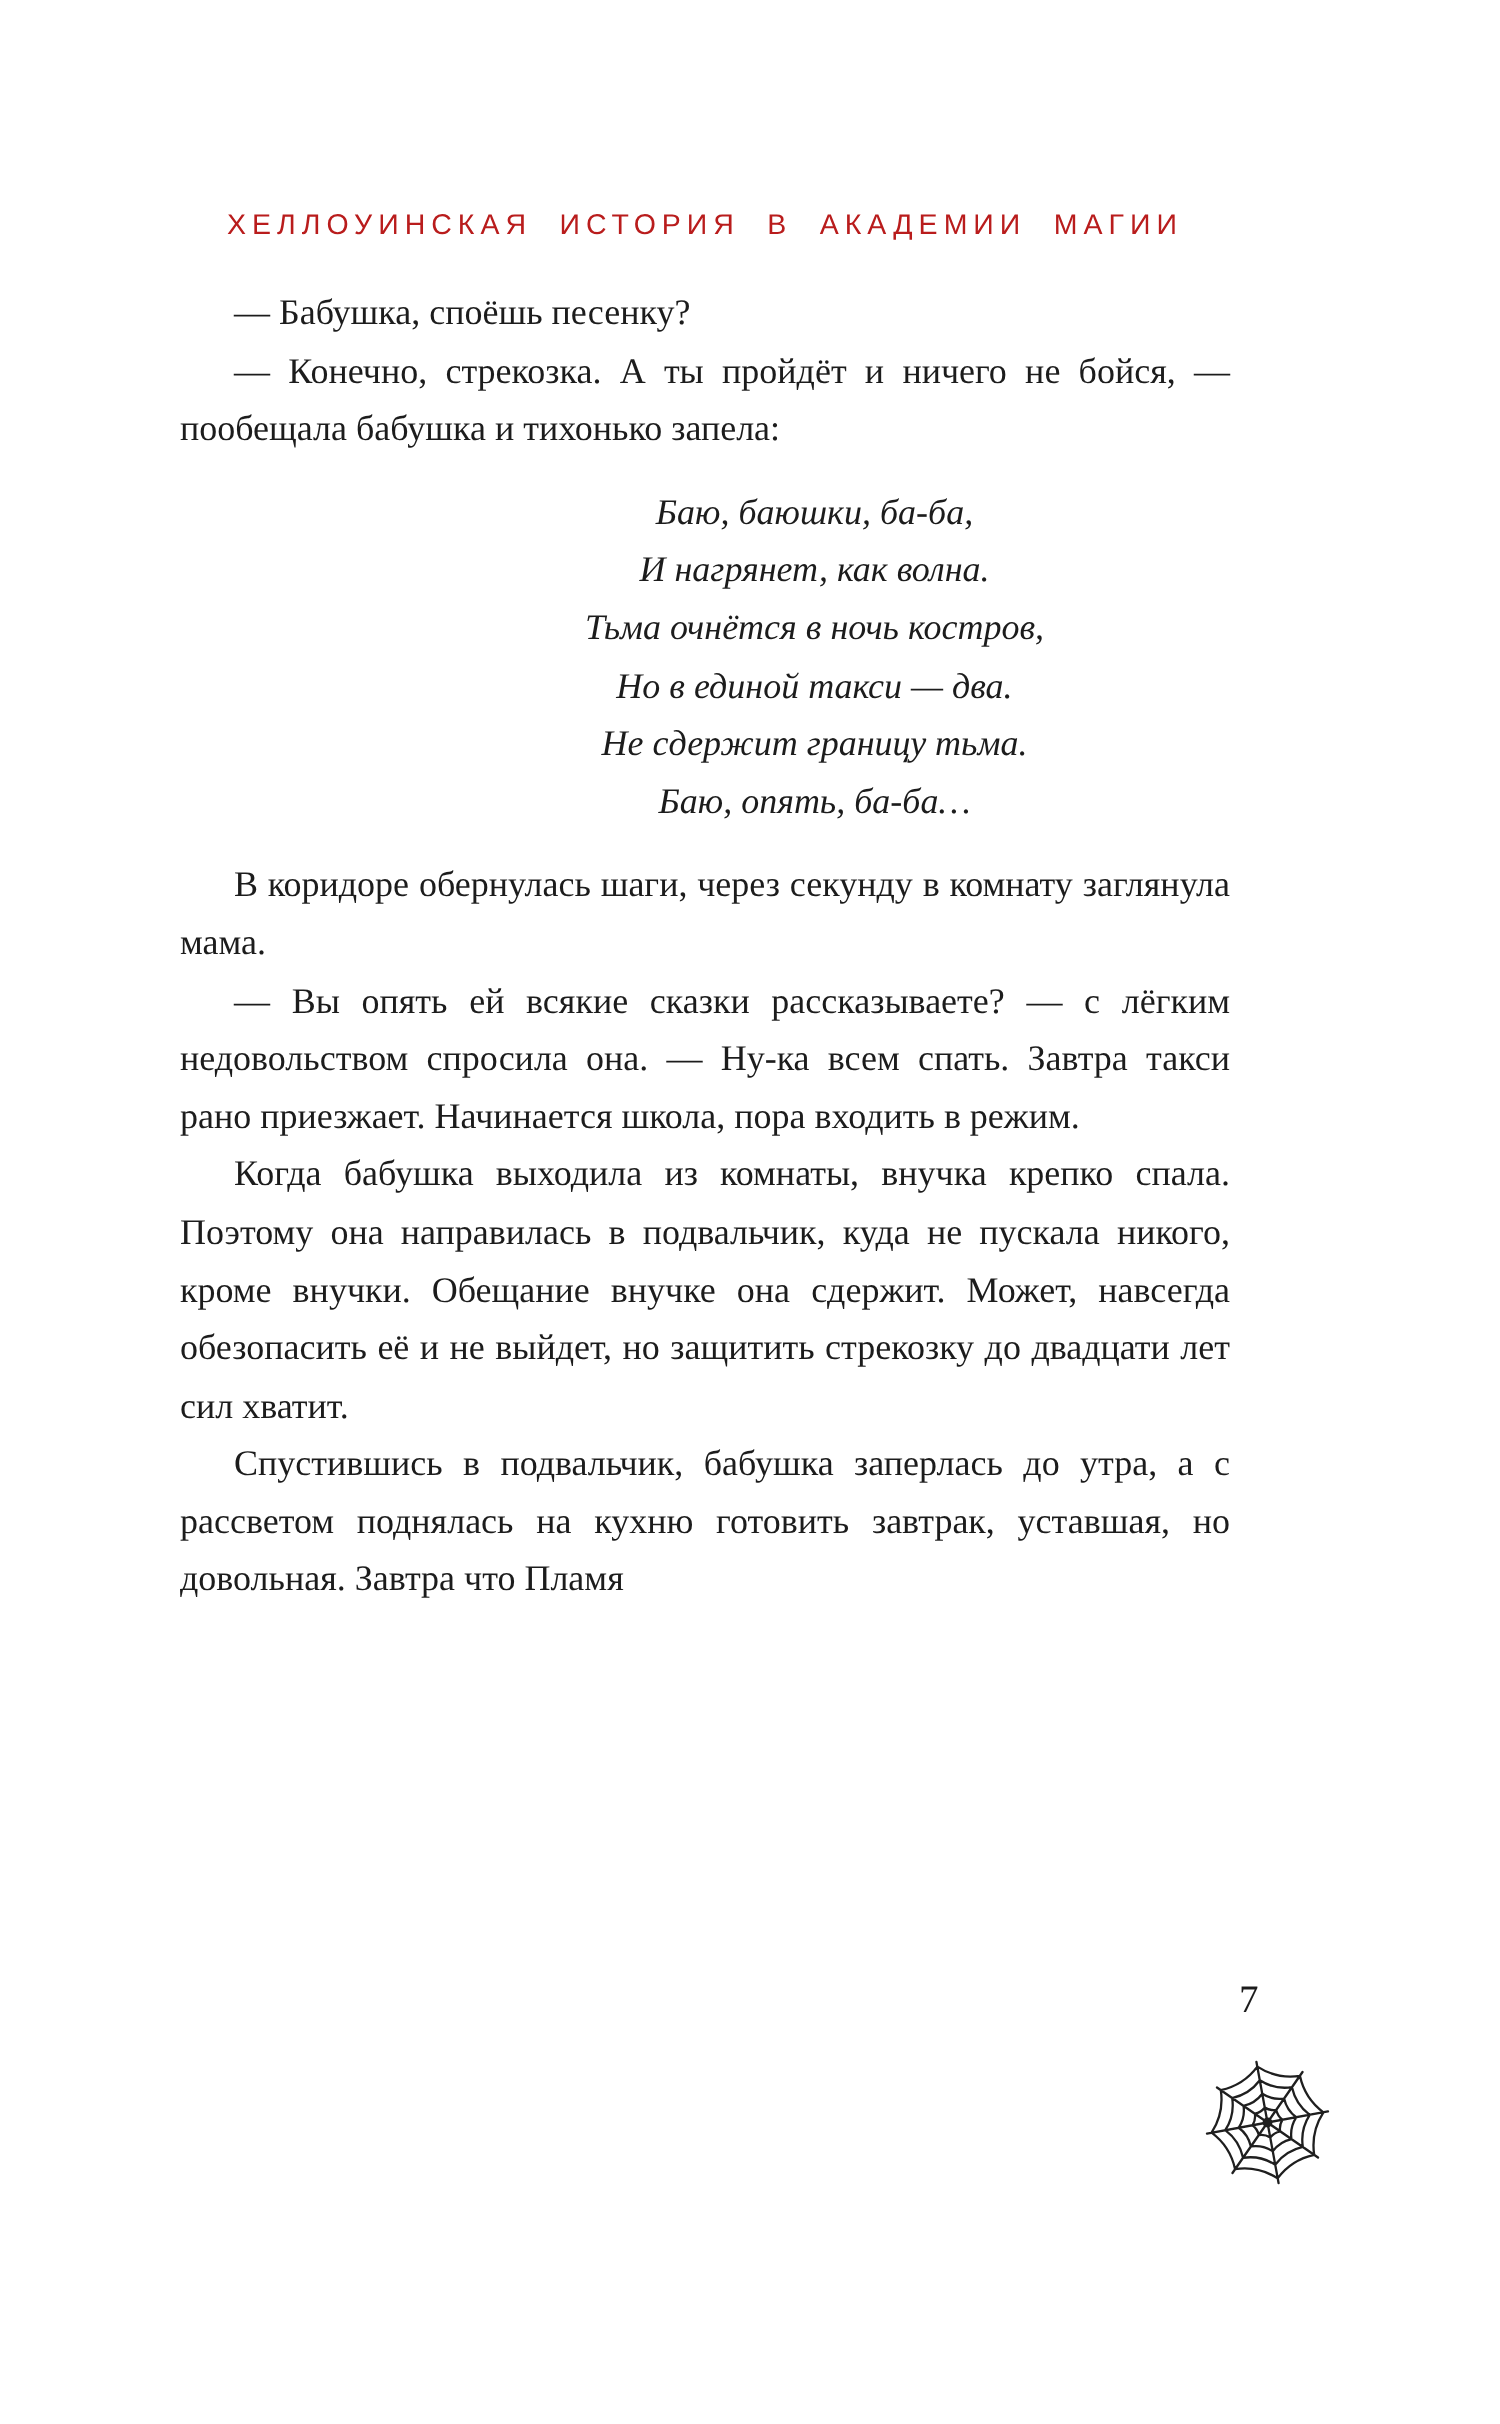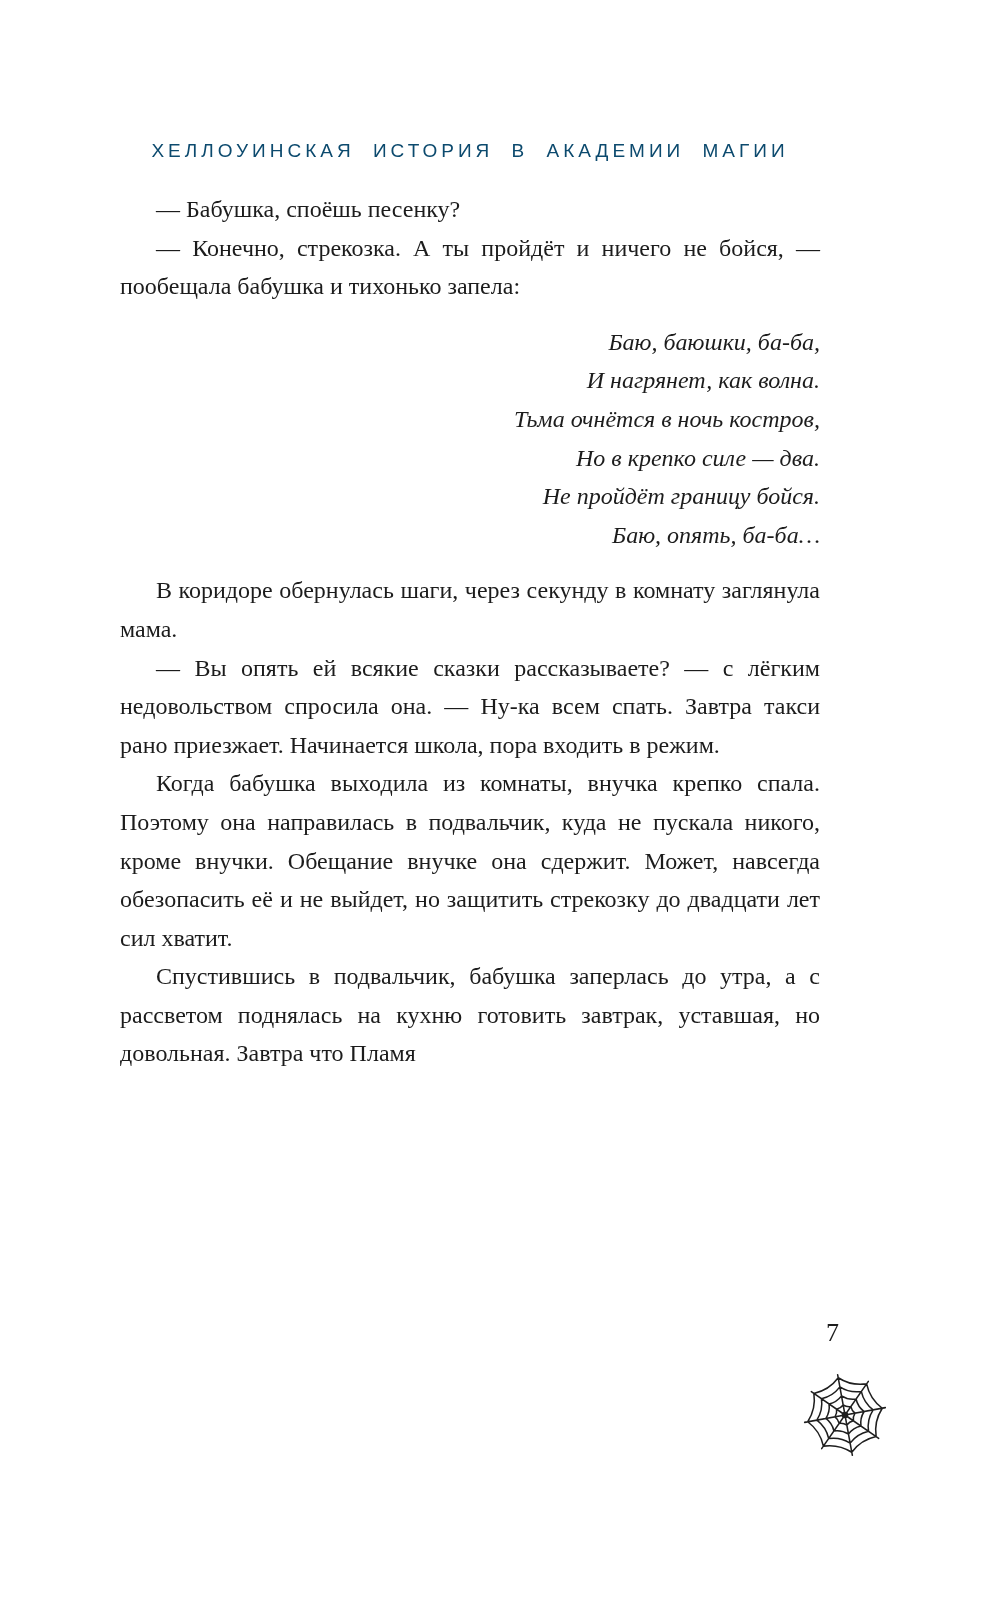--- a/index.html
+++ b/index.html
@@ -20,42 +20,42 @@
     position: absolute;
     top: 140px;
     left: 120px;
     width: 700px;
     text-align: center;
     font-family: "Liberation Sans", sans-serif;
     font-size: 19px;
     font-weight: 400;
     letter-spacing: 4px;
     word-spacing: 9px;
-    color: #0c4a6e;
+    color: #b91c1c;
     white-space: nowrap;
   }
   .page-body {
     position: absolute;
     top: 190px;
     left: 120px;
     width: 700px;
     font-size: 24px;
     line-height: 38.6px;
     text-align: justify;
     hyphens: auto;
     -webkit-hyphens: auto;
   }
   .para {
     margin: 0;
     text-indent: 36px;
   }
   .poem {
     margin: 17px 0 17px 146px;
     font-style: italic;
-    text-align: right;
+    text-align: center;
   }
   .poem-line {
     line-height: 38.6px;
   }
   .page-number {
     position: absolute;
     left: 826px;
     top: 1318px;
     font-size: 26px;
     color: #1c1c1c;
@@ -82,22 +82,22 @@
 
   <div class="page-body">
 
     <p class="para">— Бабушка, споёшь песенку?</p>
     <p class="para">— Конечно, стрекозка. А ты пройдёт и ничего не бойся, — пообещала бабушка и тихонько запела:</p>
 
     <div class="poem">
       <div class="poem-line">Баю, баюшки, ба-ба,</div>
       <div class="poem-line">И нагрянет, как волна.</div>
       <div class="poem-line">Тьма очнётся в ночь костров,</div>
-      <div class="poem-line">Но в крепко силе — два.</div>
-      <div class="poem-line">Не пройдёт границу бойся.</div>
+      <div class="poem-line">Но в единой такси — два.</div>
+      <div class="poem-line">Не сдержит границу тьма.</div>
       <div class="poem-line">Баю, опять, ба-ба…</div>
     </div>
 
     <p class="para">В коридоре обернулась шаги, через секунду в комнату заглянула мама.</p>
     <p class="para">— Вы опять ей всякие сказки рассказываете? — с лёгким недовольством спросила она. — Ну-ка всем спать. Завтра такси рано приезжает. Начинается школа, пора входить в режим.</p>
     <p class="para">Когда бабушка выходила из комнаты, внучка крепко спала. Поэтому она направилась в подвальчик, куда не пускала никого, кроме внучки. Обещание внучке она сдержит. Может, навсегда обезопасить её и не выйдет, но защитить стрекозку до двадцати лет сил хватит.</p>
     <p class="para">Спустившись в подвальчик, бабушка заперлась до утра, а с рассветом поднялась на кухню готовить завтрак, уставшая, но довольная. Завтра что Пламя</p>
 
   </div>
 

